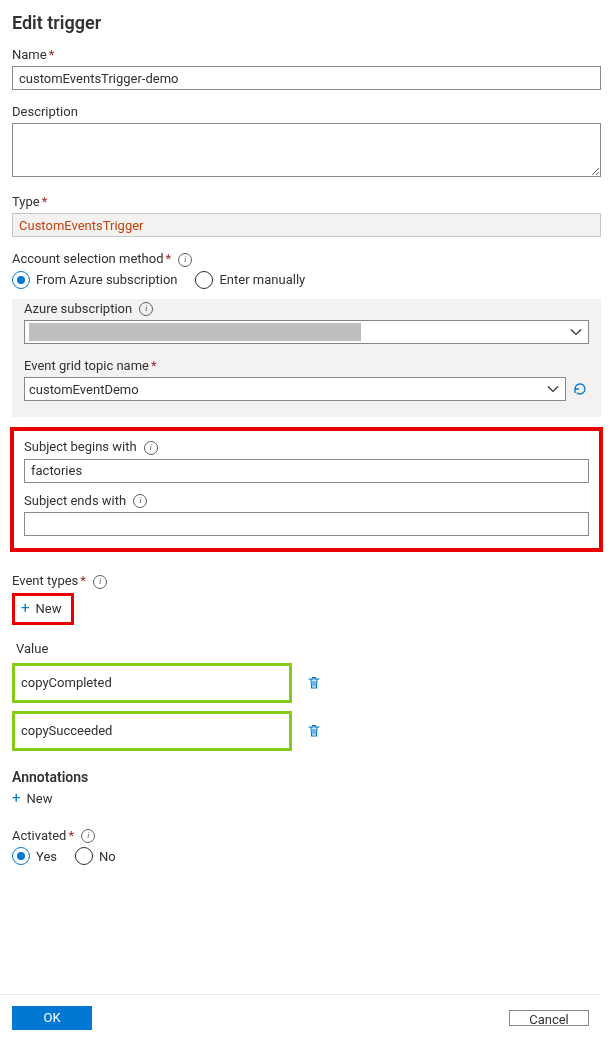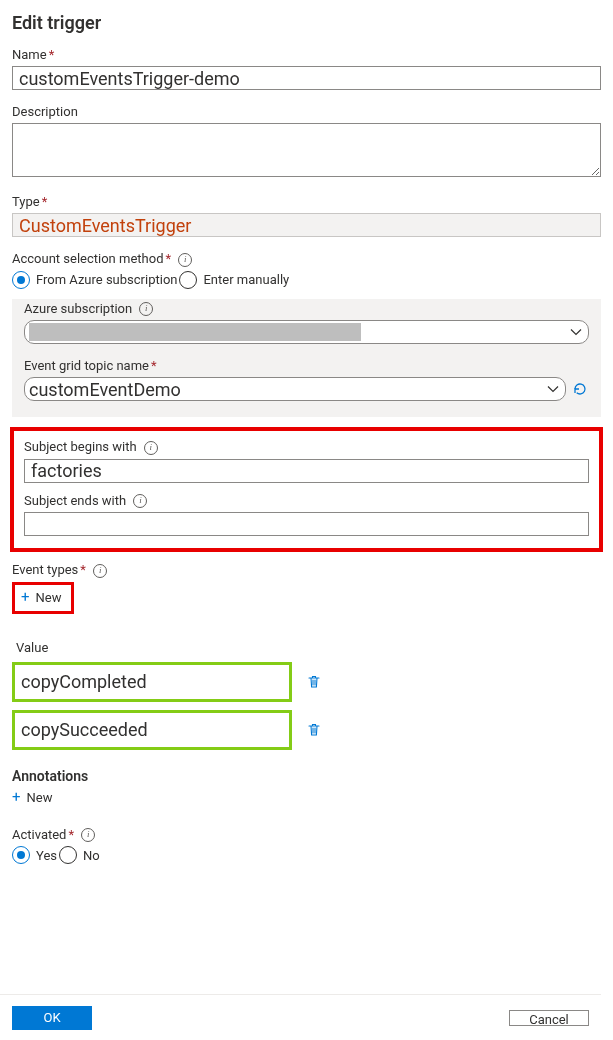--- a/index.html
+++ b/index.html
@@ -45,32 +45,32 @@
     color: #605e5c;
     font-style: italic;
     font-family: Georgia, serif;
   }
   input[type=text], textarea, .select-shell {
     box-sizing: border-box;
     width: 100%;
     border: 1px solid #8a8886;
     padding: 4px 6px;
     font-family: inherit;
-    font-size: 18px;
+    font-size: 13px;
     background: #ffffff;
     color: #323130;
   }
   input[type=text] { height: 24px; }
   textarea { height: 54px; resize: both; }
   input[type=text][disabled] {
     background: #f3f2f1;
     color: #c2410c;
     border-color: #c8c6c4;
   }
-  .radio-row { display: flex; gap: 2px; align-items: center; margin-top: 4px; }
+  .radio-row { display: flex; gap: 18px; align-items: center; margin-top: 4px; }
   .radio {
     display: inline-flex; align-items: center; gap: 6px;
     cursor: pointer; user-select: none;
   }
   .radio-outer {
     width: 16px; height: 16px; border-radius: 50%;
     border: 1px solid #323130; display:inline-flex;
     align-items:center; justify-content:center;
     background: #fff;
   }
@@ -85,57 +85,56 @@
     border: 0;
     padding: 2px 12px 14px 12px;
     margin-top: 10px;
   }
   .section-pane .field { margin-bottom: 14px; }
   .select-shell {
     height: 24px;
     display: flex; align-items: center; justify-content: space-between;
     padding: 0 6px 0 4px;
     background: #fff;
-    border-radius: 10px;
   }
   .select-fill-bar {
     height: 18px; background: #bebebe; flex: 0 0 60%;
   }
   .chev { width: 12px; height: 12px; }
   .chev svg { display:block; }
   .dropdown-row { display:flex; align-items:center; gap:6px; }
   .dropdown-row .select-shell { flex: 1 1 auto; }
   .refresh-btn {
     width: 18px; height: 18px;
     display:inline-flex; align-items:center; justify-content:center;
     color:#0078d4; cursor:pointer;
   }
   .highlight-red {
     border: 4px solid #e80000;
     padding: 8px 10px 10px 10px;
-    margin: 10px -2px 10px -2px;
+    margin: 10px -2px 21px -2px;
   }
   .highlight-red .field { margin-bottom: 10px; }
   .highlight-red-small {
     display: inline-flex;
     border: 3px solid #e80000;
     padding: 2px;
   }
   .new-btn {
     display:inline-flex; align-items:center; gap:6px;
     height: 22px;
     background:#fff;
     border:none;
     color:#323130;
     padding: 0 8px 0 4px;
     cursor:pointer;
     font-family: inherit; font-size: 13px;
   }
   .plus-icon { color:#0078d4; font-size:15px; line-height:1; font-weight:400; }
-  .value-table { width: 50%; min-width: 300px; margin-top: 20px; }
+  .value-table { width: 50%; min-width: 300px; margin-top: 10px; }
   .value-table .col-header {
     font-size: 13px; color:#323130; padding: 6px 4px;
     border-bottom: 1px solid transparent;
   }
   .value-row { display:flex; align-items:center; gap:14px; margin-bottom:8px; }
   .value-row input[type=text] { flex: 0 0 280px; height:40px; border:3px solid #84cc16; }
   .trash-btn {
     width:20px; height:20px; display:inline-flex;
     align-items:center; justify-content:center; cursor:pointer;
     color:#0078d4;

